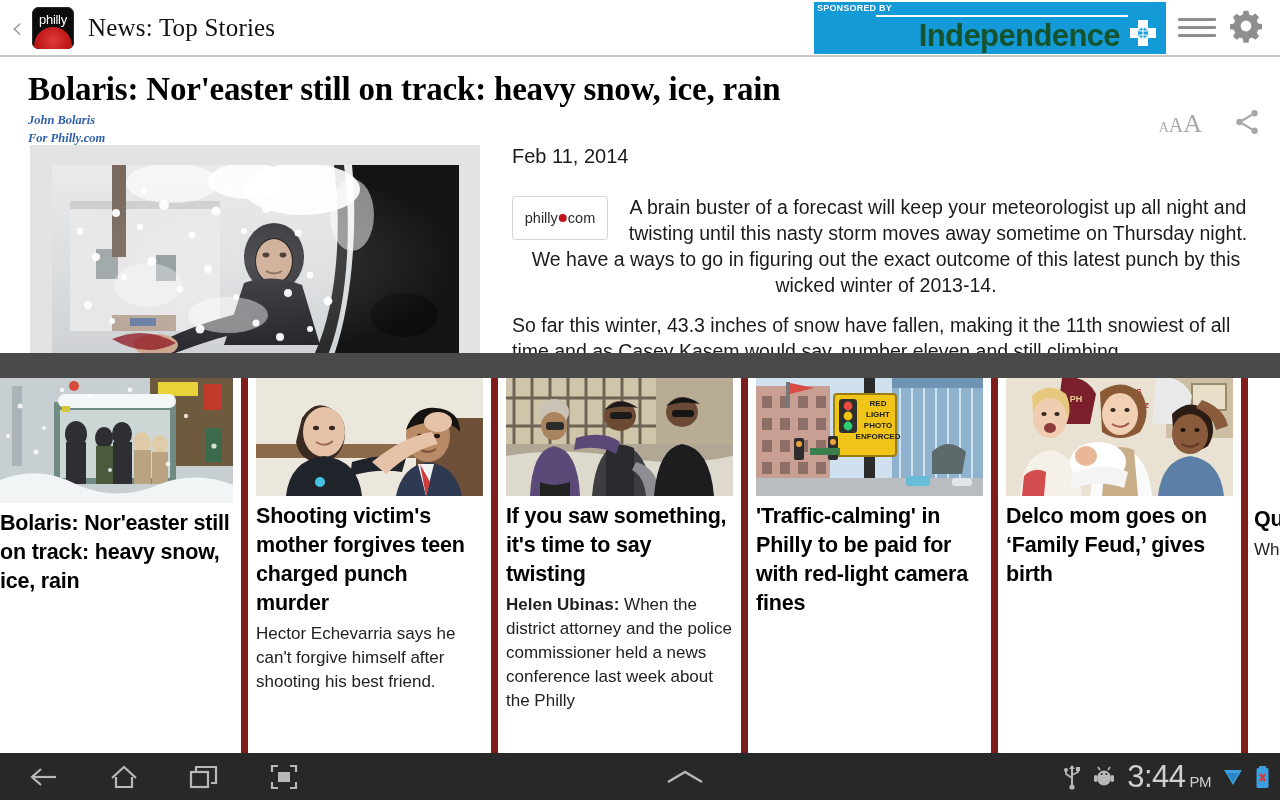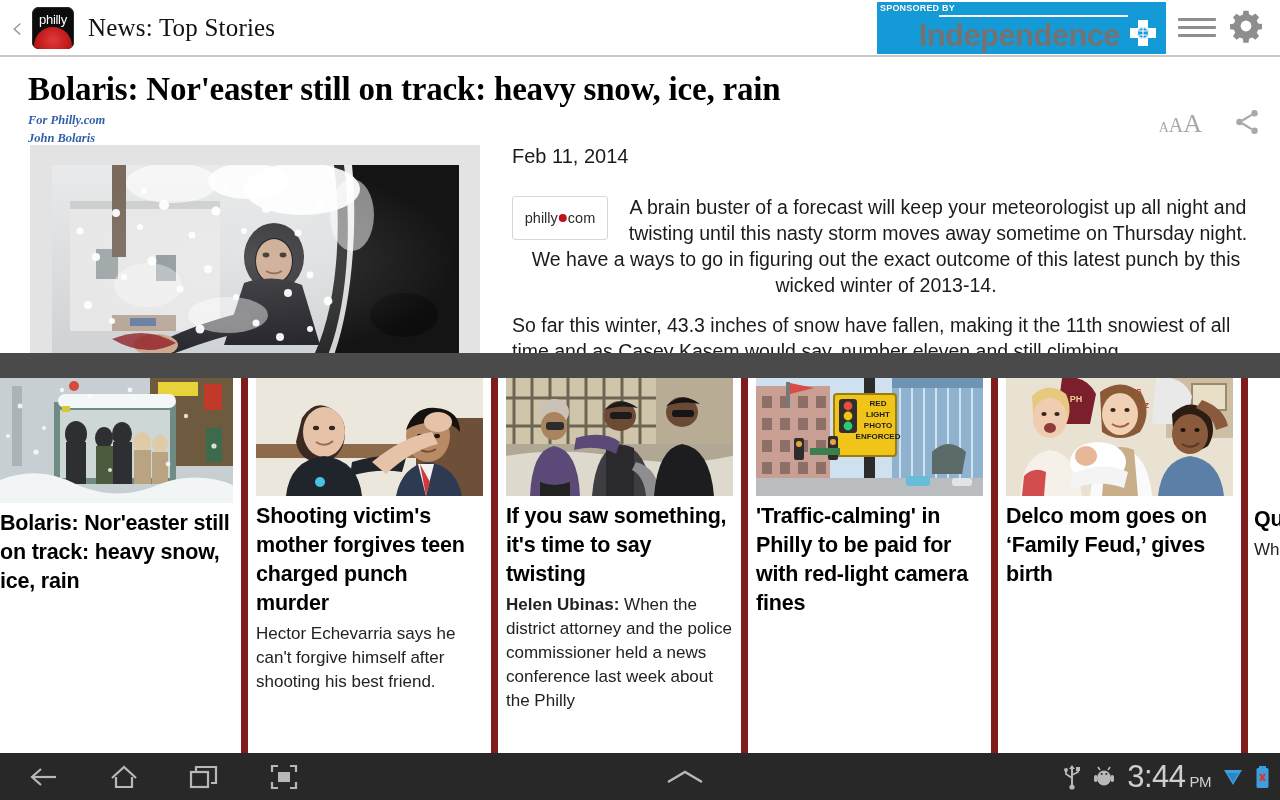--- a/index.html
+++ b/index.html
@@ -38,42 +38,42 @@
     width: 38px; height: 38px; border-radius: 50%;
     background: radial-gradient(circle at 50% 35%, #e03b3b 0%, #c41b1b 45%, #8c0d0d 100%);
   }
   .app-title {
     margin-left: 14px; font-family: "Liberation Serif", serif;
     font-weight: normal; font-size: 25px; color: #111; letter-spacing: .2px;
   }
   .header-spacer { flex: 1 1 auto; }
 
   .sponsor-block {
-    width: 289px; height: 52px; position: relative; flex: 0 0 auto;
+    width: 352px; height: 52px; position: relative; flex: 0 0 auto;
     margin-right: 12px;
     padding-left: 44px;
   }
   .sponsor-by {
     position: absolute; top: 1px; left: 3px; font-size: 9px;
     color: #ffffff; background: transparent; letter-spacing: .2px;
     font-family: "Liberation Sans", sans-serif; font-weight: bold;
     text-transform: uppercase; z-index: 3;
     text-shadow: 0 0 1px rgba(0,0,0,.25);
   }
   .sponsor-bar {
     position: absolute; top: 0; left: 0; width: 100%; height: 100%;
     background: #149bd7;
   }
   .sponsor-rule {
     position: absolute; top: 13px; left: 62px; right: 38px; height: 2px;
     background: #ffffff; z-index: 3;
   }
   .sponsor-name {
     position: absolute; bottom: 1px; right: 46px; z-index: 3;
-    color: #737373; font-size: 31px; font-weight: bold;
+    color: #14532d; font-size: 31px; font-weight: bold;
     font-family: "Liberation Sans", sans-serif; letter-spacing: -.6px;
     line-height: 34px;
     text-align: center;
   }
   .sponsor-cross {
     position: absolute; right: 8px; bottom: 6px; width: 30px; height: 30px; z-index: 3;
   }
   .hamburger { width: 38px; margin-right: 12px; cursor: pointer; }
   .hamburger div { height: 3px; background: #8e8e8e; margin: 5px 0; border-radius:1px; }
   .gear-wrap { width: 44px; margin-right: 8px; cursor: pointer; }
@@ -211,22 +211,22 @@
       <svg width="36" height="36" viewBox="0 0 24 24">
         <path fill="#8e8e8e" d="M12 8.2a3.8 3.8 0 1 0 0 7.6a3.8 3.8 0 0 0 0-7.6m0 2.3a1.5 1.5 0 1 1 0 3a1.5 1.5 0 0 1 0-3z"></path>
         <path fill="#8e8e8e" d="M10.3 1.8h3.4l.4 2.6l2 .85l2.2-1.5l2.4 2.4l-1.5 2.2l.85 2l2.6.4v3.4l-2.6.4l-.85 2l1.5 2.2l-2.4 2.4l-2.2-1.5l-2 .85l-.4 2.6h-3.4l-.4-2.6l-2-.85l-2.2 1.5l-2.4-2.4l1.5-2.2l-.85-2l-2.6-.4v-3.4l2.6-.4l.85-2l-1.5-2.2l2.4-2.4l2.2 1.5l2-.85z"></path>
         <circle cx="12" cy="12" r="3.6" fill="#ffffff"></circle>
       </svg>
     </div>
   </div>
 
   <div class="article">
     <div class="headline">Bolaris: Nor'easter still on track: heavy snow, ice, rain</div>
+    <div class="byline">John Bolaris</div>
     <div class="byline">For Philly.com</div>
-    <div class="byline">John Bolaris</div>
 
     <div class="tools">
       <div class="aaa">
         <span>A</span><span>A</span><span>A</span>
       </div>
       <svg class="share-icon" width="30" height="30" viewBox="0 0 24 24">
         <circle cx="18" cy="5" r="2.6" fill="#a8a8a8"></circle>
         <circle cx="18" cy="19" r="2.6" fill="#a8a8a8"></circle>
         <circle cx="6" cy="12" r="2.6" fill="#a8a8a8"></circle>
         <path d="M8.3 10.8 L15.7 6.3 M8.3 13.2 L15.7 17.7" stroke="#a8a8a8" stroke-width="1.7" fill="none"></path>

